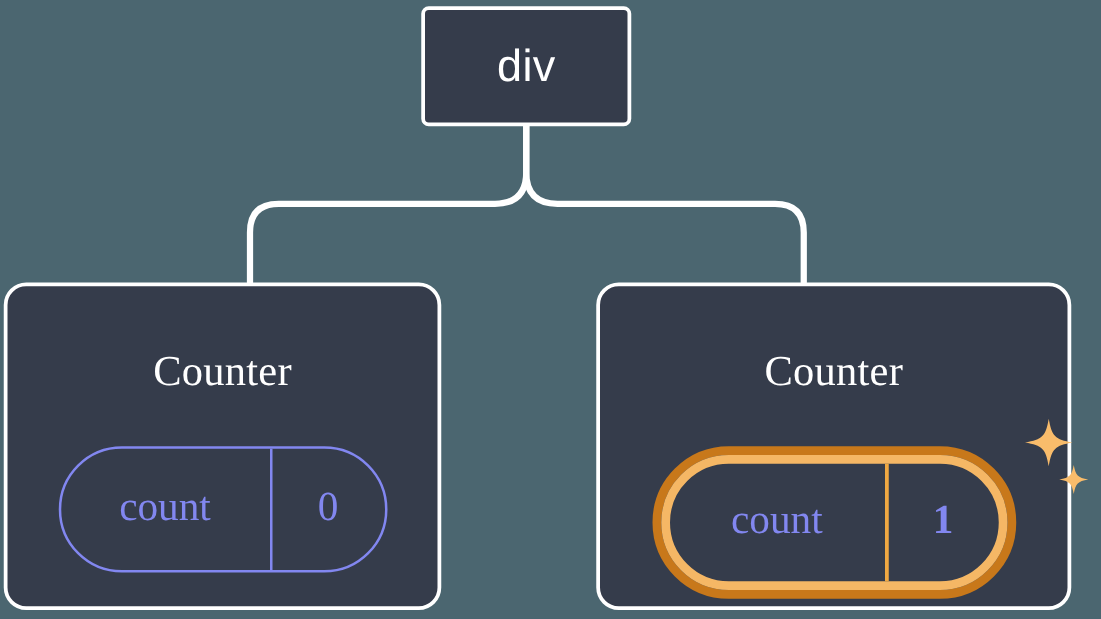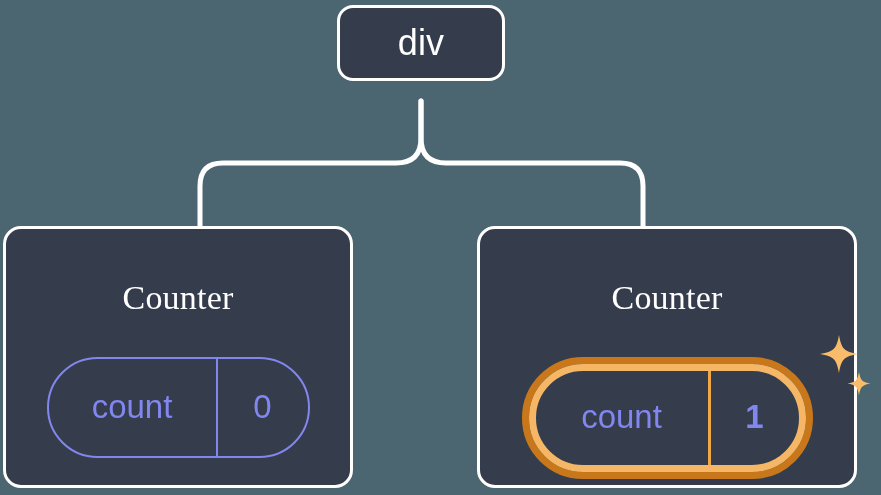--- a/index.html
+++ b/index.html
@@ -34,23 +34,23 @@
     border: 3px solid #ffffff;
     border-radius: 18px;
     display: flex;
     flex-direction: column;
     align-items: center;
   }
   .node-root {
     left: 337px;
     top: 5px;
     width: 168px;
-    height: 76px;
+    height: 96px;
     justify-content: center;
-    border-radius: 16px;
+    border-radius: 6px;
   }
   .node-left {
     left: 3px;
     top: 226px;
     width: 350px;
     height: 262px;
   }
   .node-right {
     left: 477px;
     top: 226px;
@@ -73,20 +73,21 @@
     margin-top: 52px;
     font-family: Liberation Serif, serif;
   }
 
   
   .pill-wrap {
     position: relative;
     margin-top: 42px;
     display: flex;
     align-items: flex-end;
+    font-family: Liberation Serif, serif;
   }
   .pill {
     box-sizing: border-box;
     display: flex;
     align-items: stretch;
     border: 2px solid #8287f0;
     border-radius: 999px;
     height: 101px;
     background: transparent;
   }

